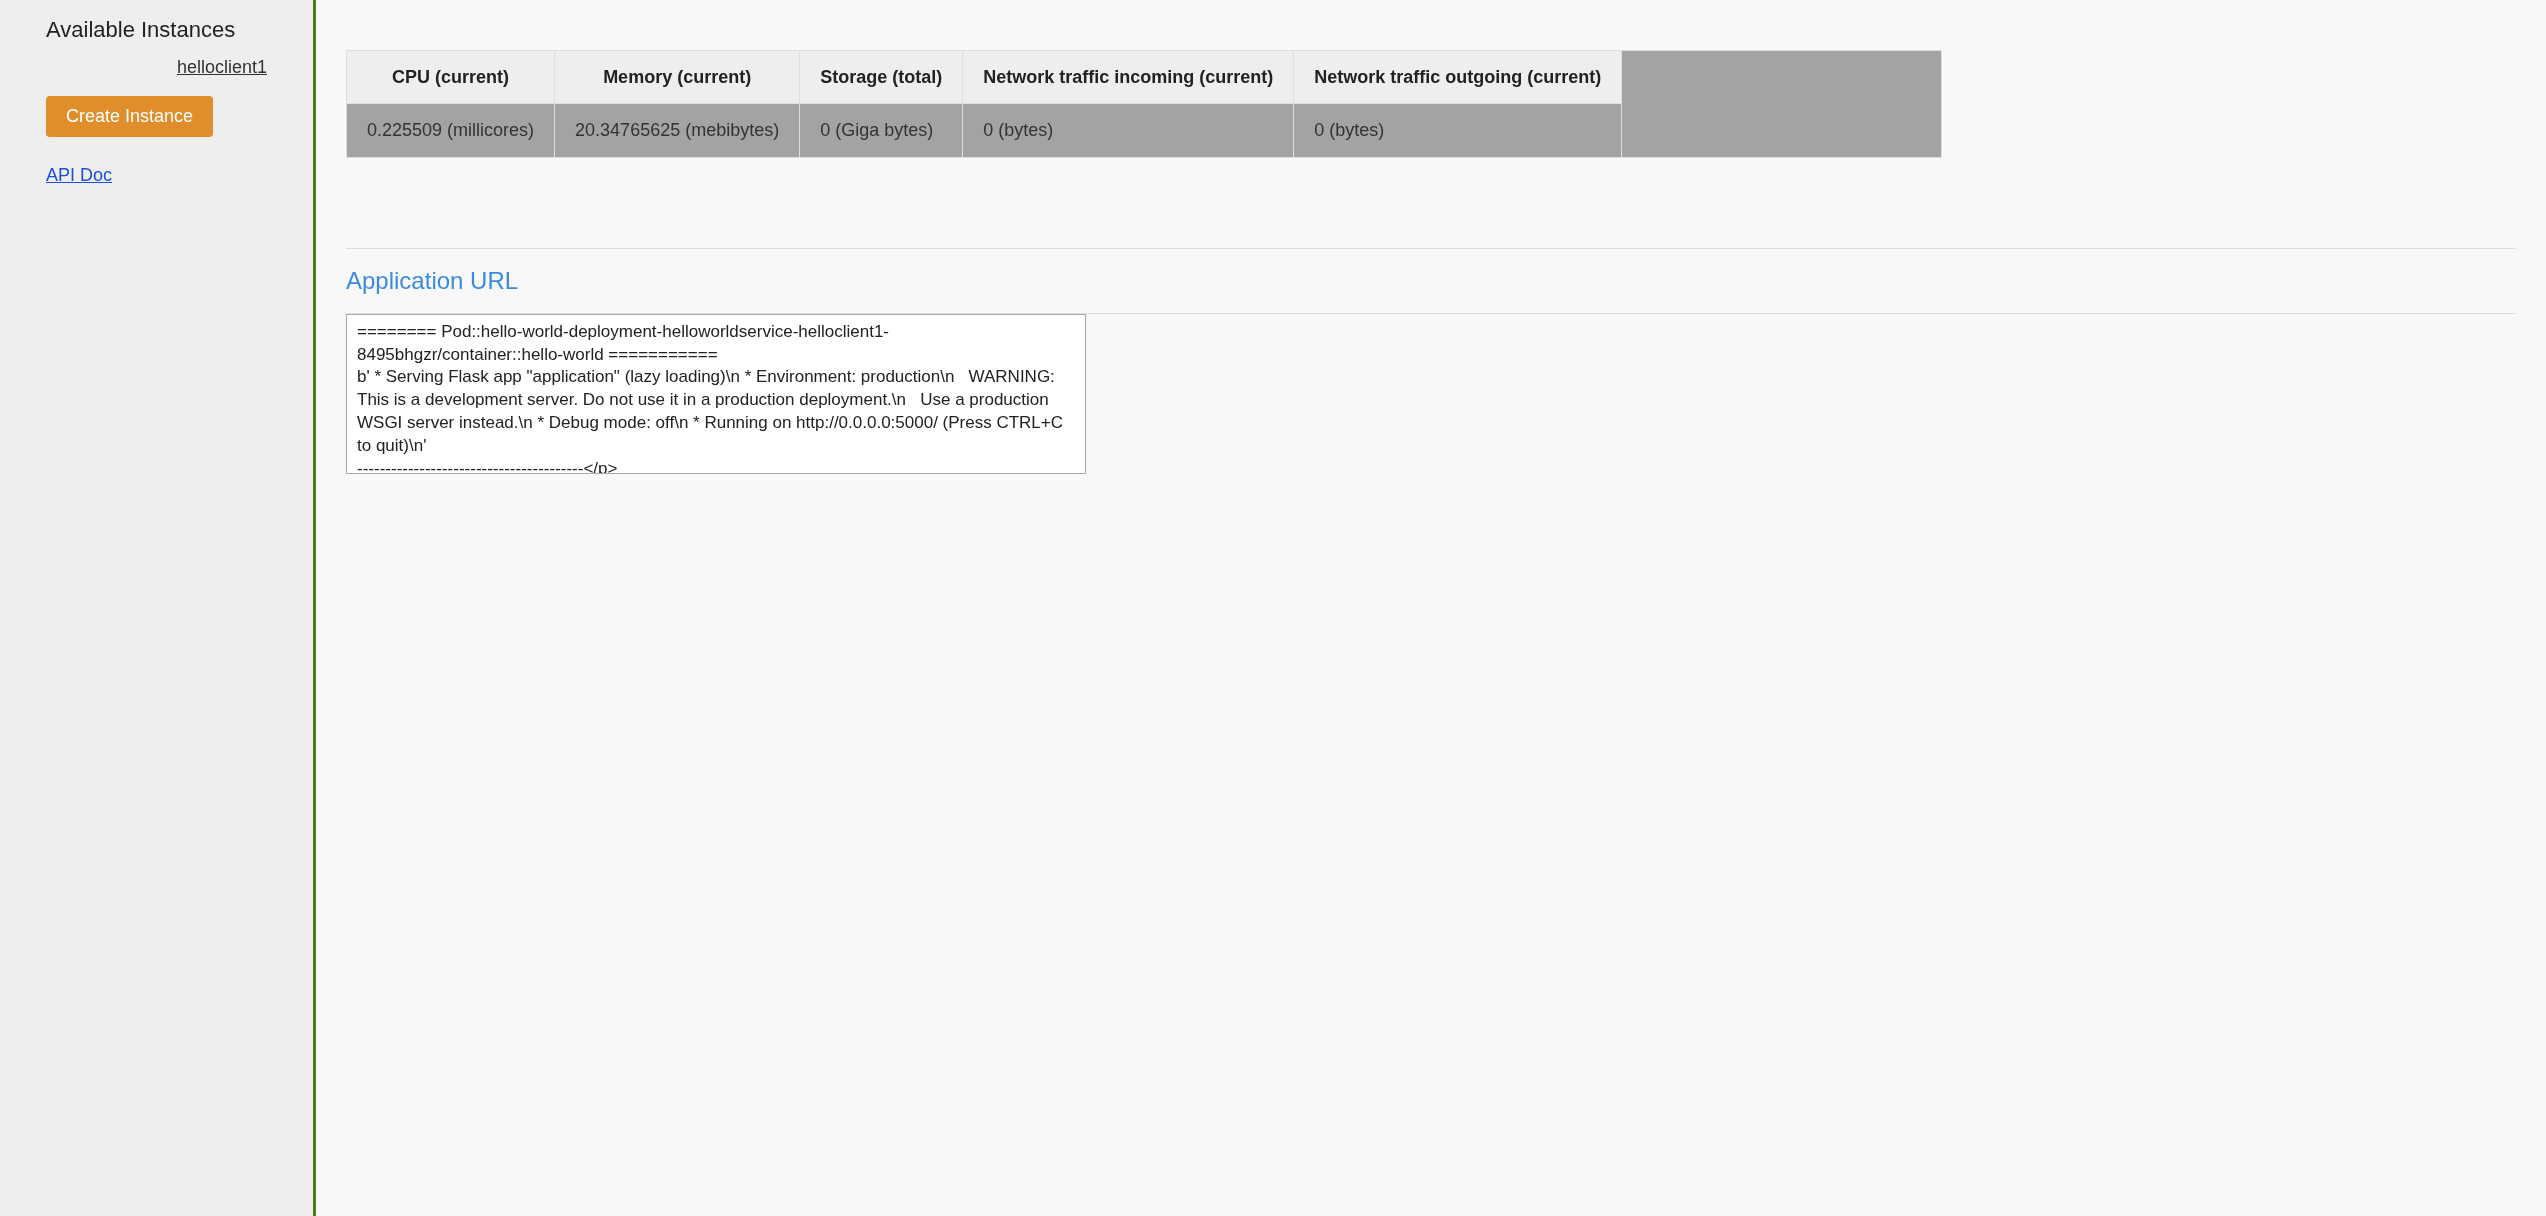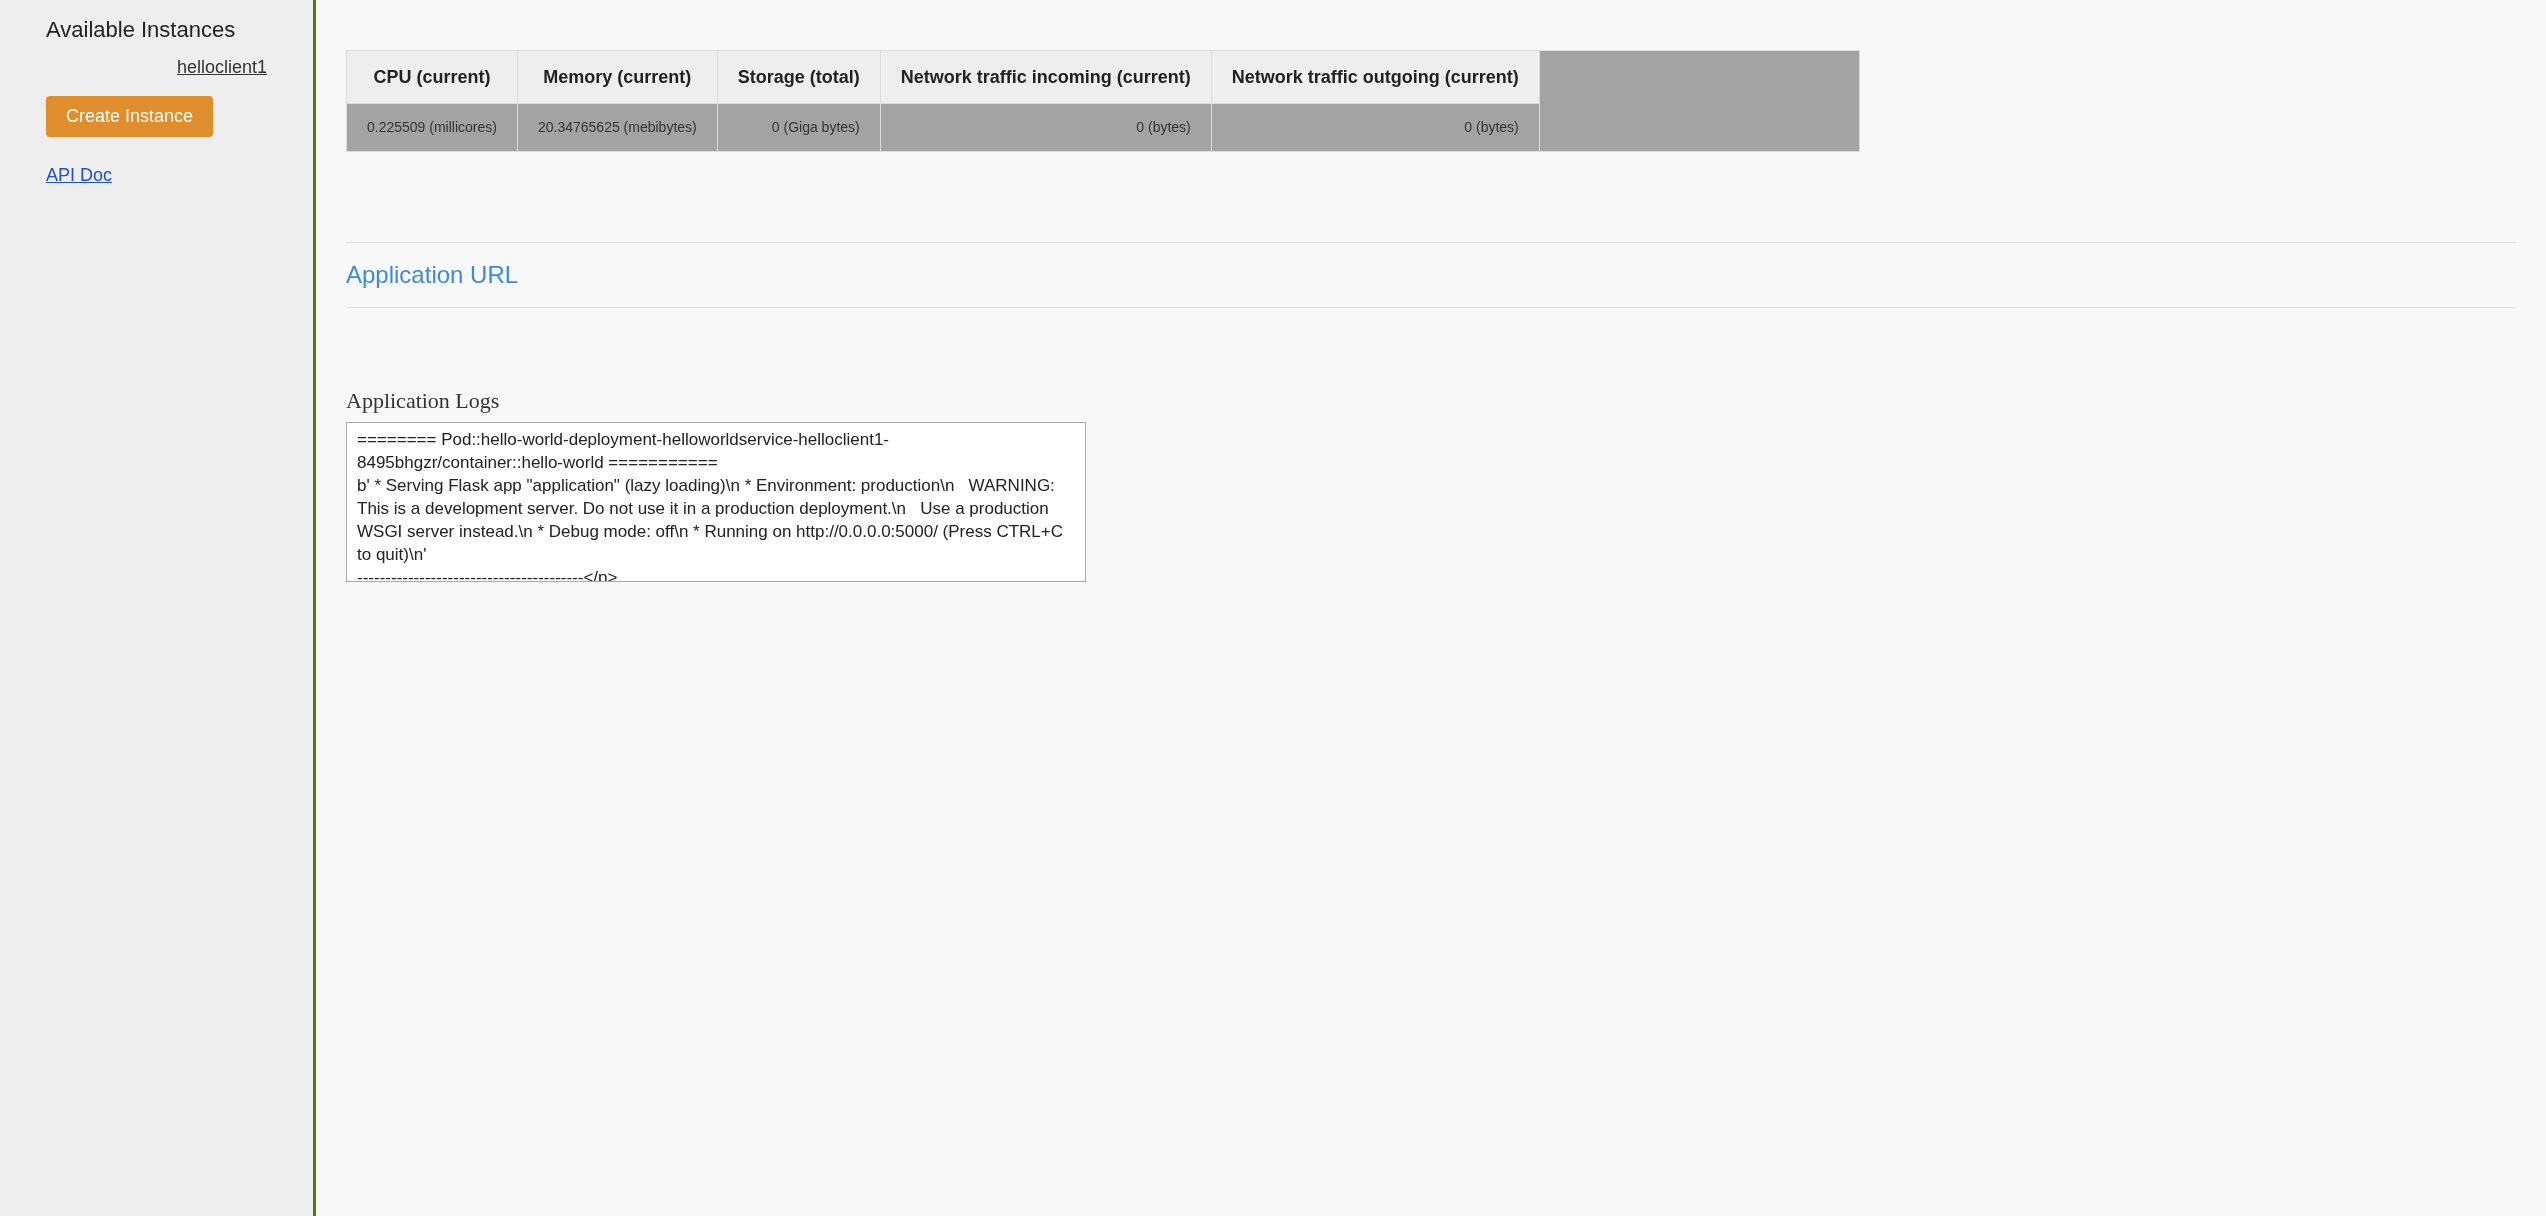--- a/index.html
+++ b/index.html
@@ -74,25 +74,25 @@
       background: #eeeeee;
       font-weight: 700;
       font-size: 18px;
       color: #222;
       padding: 14px 20px;
       border: 1px solid #ddd;
       text-align: center;
       line-height: 1.35;
     }
     .metrics-table td {
-      font-size: 14px;
+      font-size: 18px;
       color: #333;
       padding: 14px 20px;
       border: 1px solid #ddd;
-      text-align: right;
+      text-align: left;
       line-height: 1.35;
     }
     .blank-col {
       border: none !important;
       background: transparent !important;
       width: 320px;
     }
     .blank-td {
       border: none !important;
       background: transparent;
@@ -163,17 +163,16 @@
         <td>0 (bytes)</td>
         <td class="blank-td"></td>
       </tr>
     </tbody>
   </table>
 
   <hr class="section-divider">
   <a href="#" class="app-url-link">Application URL</a>
   <hr class="section-divider">
 
-  <div class="logs-heading">Application Logs</div>
   <textarea class="logs-box" readonly="" style="">======== Pod::hello-world-deployment-helloworldservice-helloclient1-8495bhgzr/container::hello-world ===========
 b' * Serving Flask app "application" (lazy loading)\n * Environment: production\n   WARNING: This is a development server. Do not use it in a production deployment.\n   Use a production WSGI server instead.\n * Debug mode: off\n * Running on http://0.0.0.0:5000/ (Press CTRL+C to quit)\n'
 ----------------------------------------&lt;/p&gt;</textarea>
 </main>
 
 </body></html>

